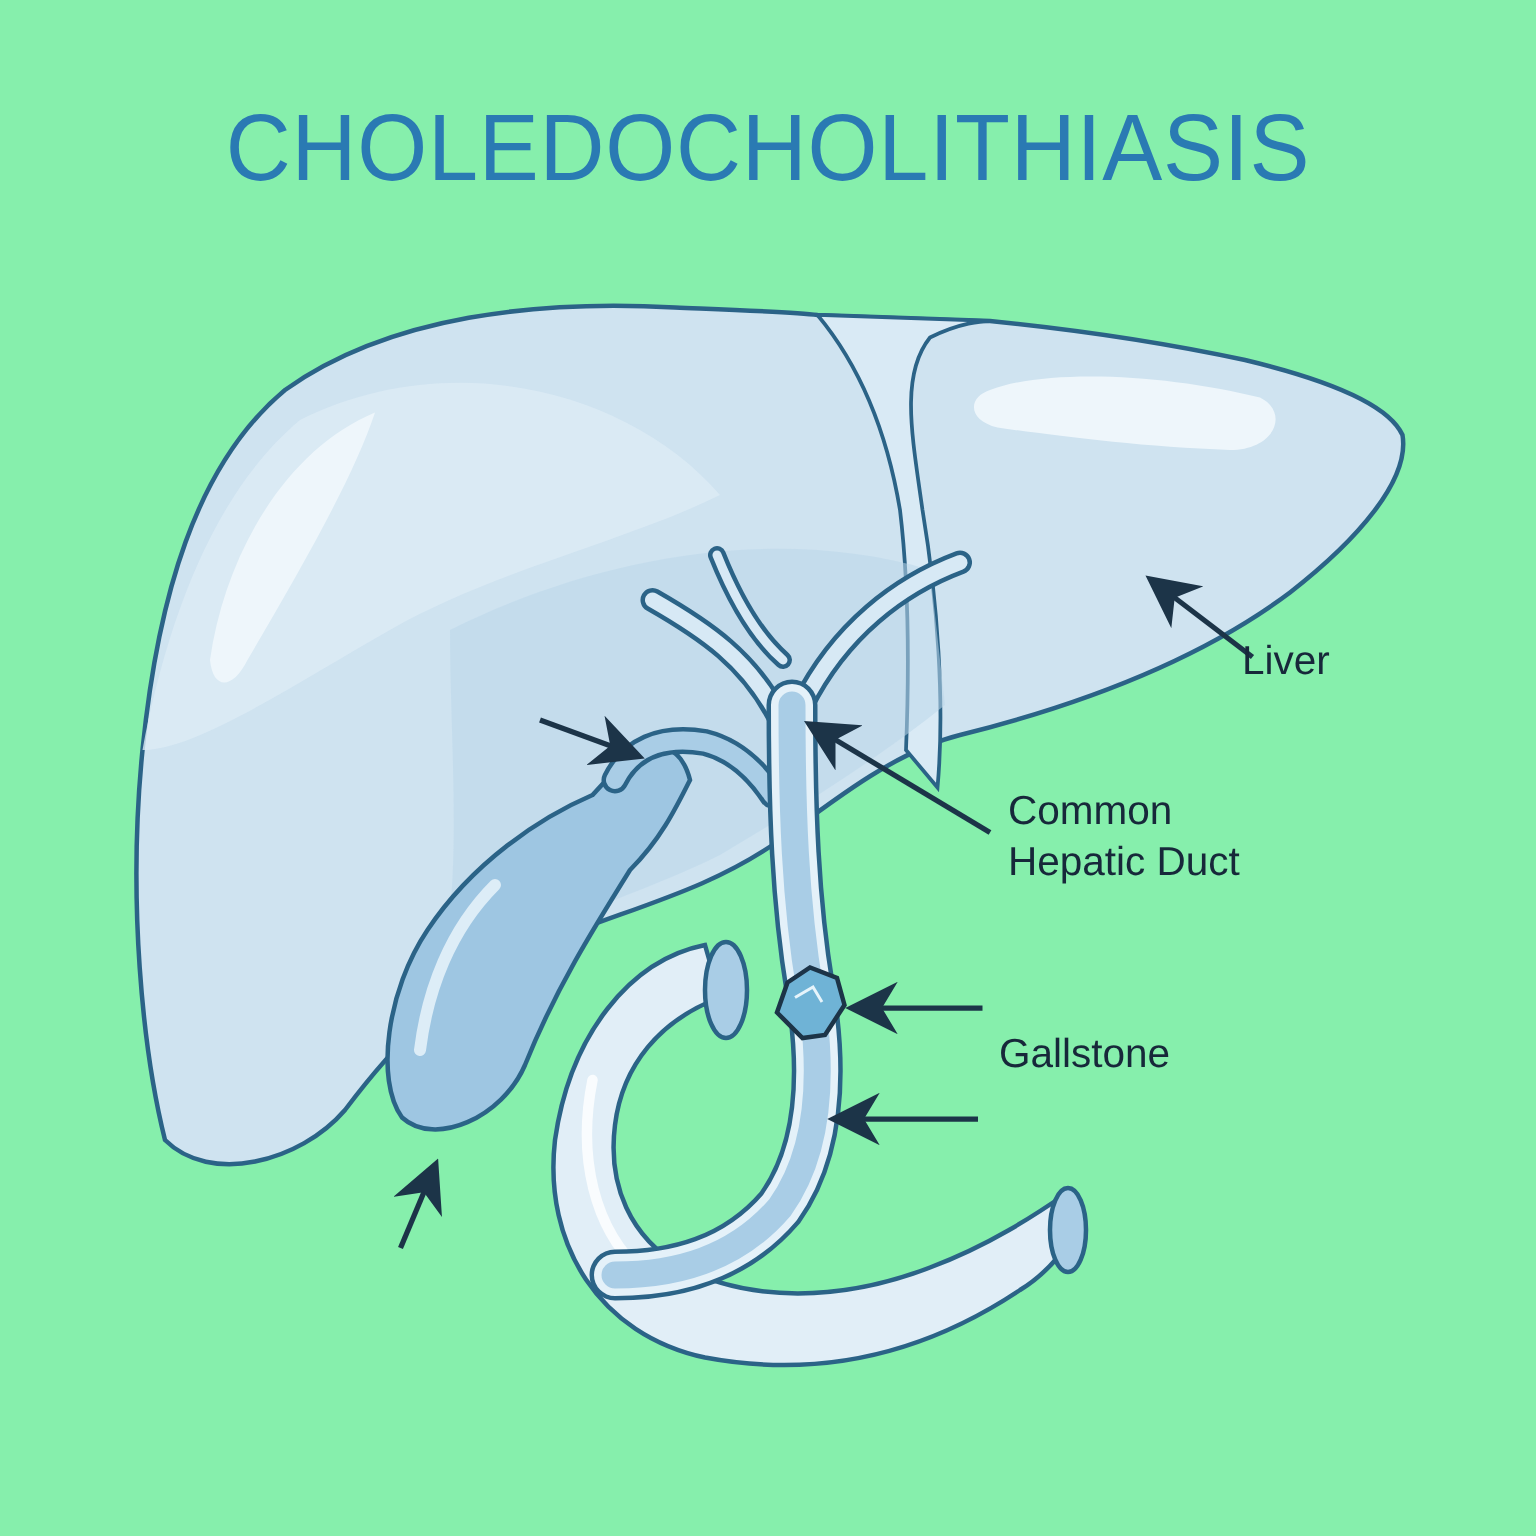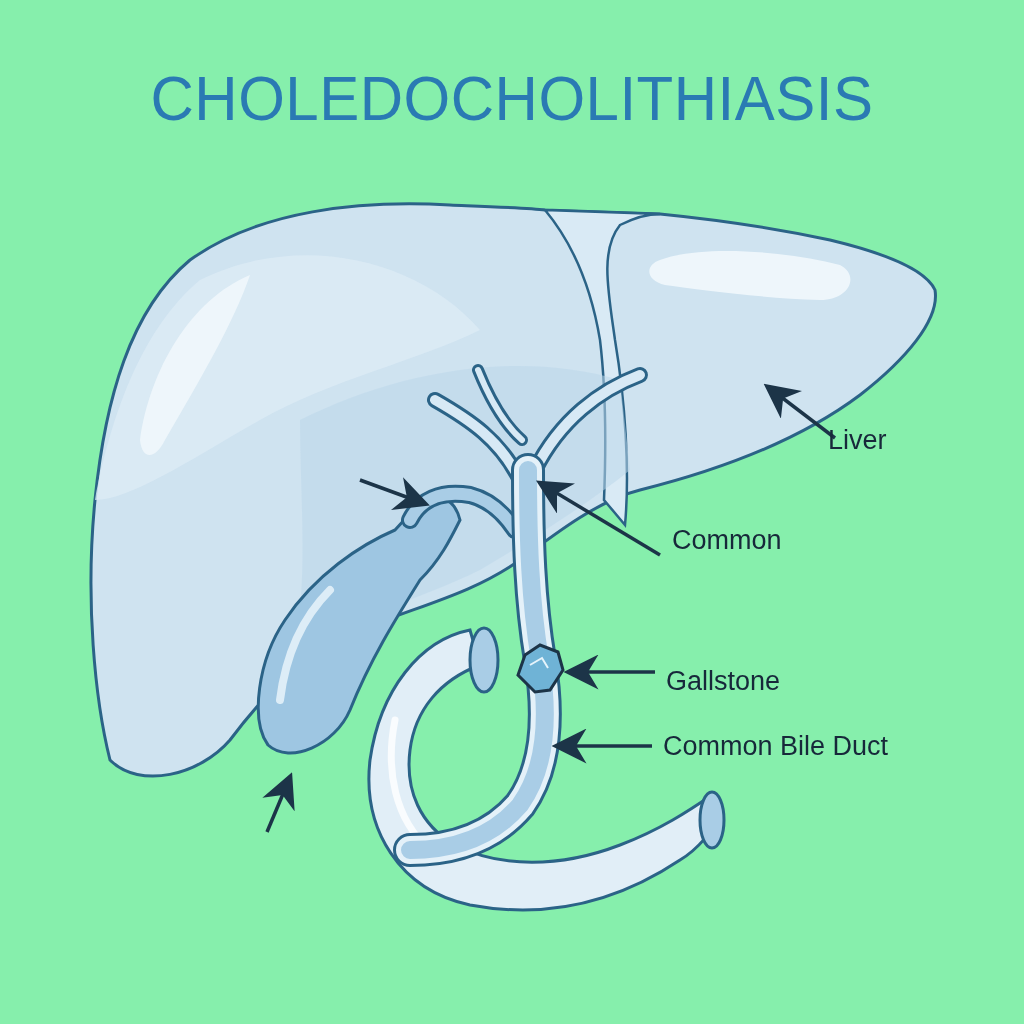--- a/index.html
+++ b/index.html
@@ -94,16 +94,16 @@
       <line x1="360" y1="480" x2="420" y2="502" stroke="#1c3448" stroke-width="3.5" marker-end="url(#arrowhead)"></line>
       <line x1="660" y1="555" x2="545" y2="486" stroke="#1c3448" stroke-width="3.5" marker-end="url(#arrowhead)"></line>
       <line x1="655" y1="672" x2="574" y2="672" stroke="#1c3448" stroke-width="3.5" marker-end="url(#arrowhead)"></line>
       <line x1="652" y1="746" x2="562" y2="746" stroke="#1c3448" stroke-width="3.5" marker-end="url(#arrowhead)"></line>
       <line x1="267" y1="832" x2="288" y2="782" stroke="#1c3448" stroke-width="3.5" marker-end="url(#arrowhead)"></line>
     </g>
   </svg>
 
   <div class="label" style="left:828px; top:423px;">Liver</div>
   <div class="label" style="left:672px; top:523px;">Common</div>
-  <div class="label" style="left:666px; top:664px;">Gallstone</div>
-  <div class="label" style="left:663px; top:729px;">Common Bile Duct</div>
+  <div class="label" style="left:672px; top:557px;">Hepatic Duct</div>
+  <div class="label" style="left:666px; top:685px;">Gallstone</div>
 
 </div>
 
 </body></html>

